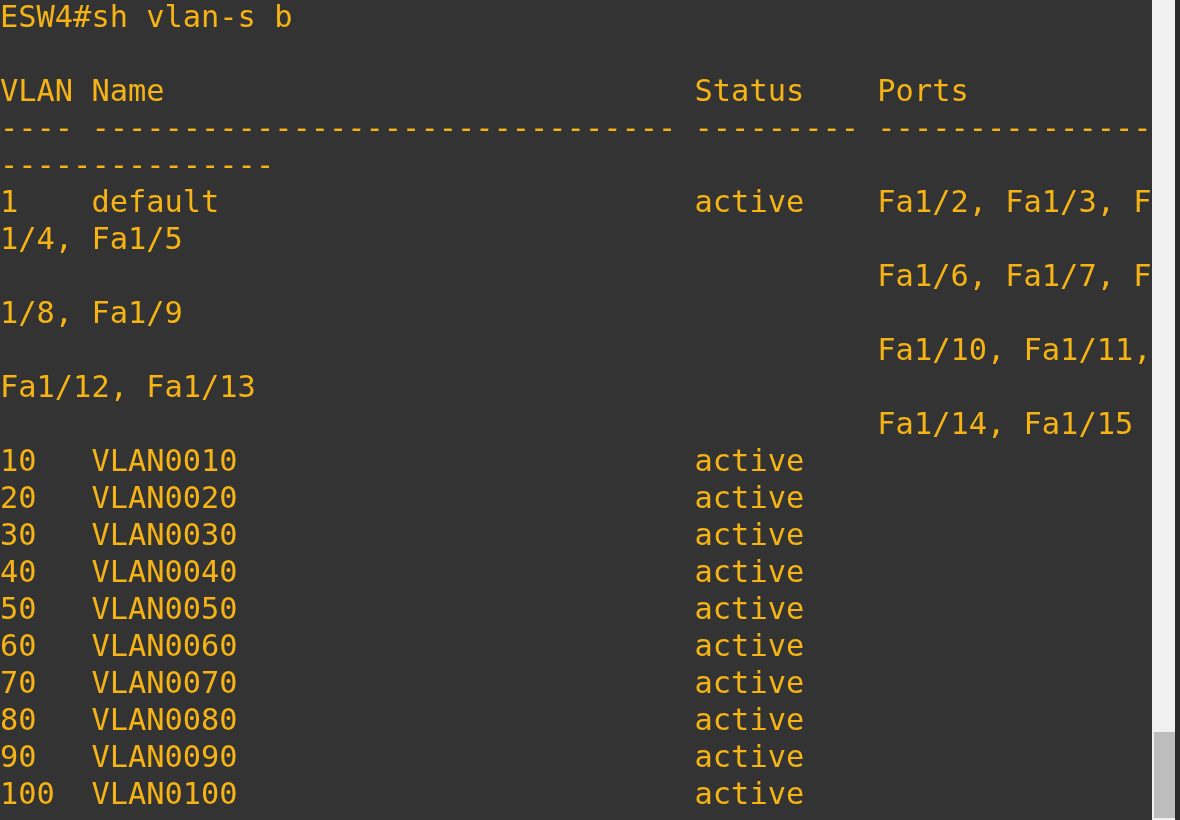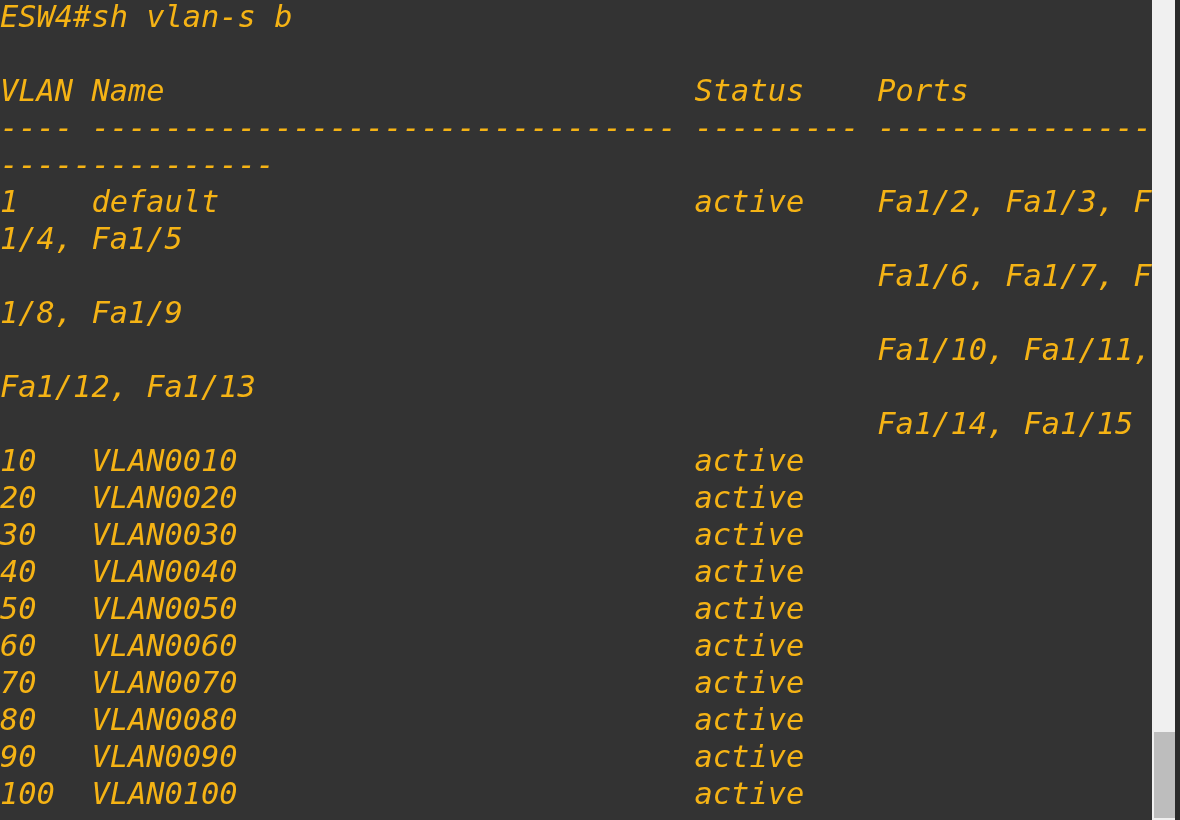--- a/index.html
+++ b/index.html
@@ -13,21 +13,20 @@
     overflow: hidden;
     font-family: "DejaVu Sans Mono", "Liberation Mono", monospace;
   }
 
   #app {
     position: relative;
     width: 1180px;
     height: 820px;
     display: flex;
     background: #f0f0f0;
-    font-style: italic;
   }
 
   
   #terminal {
     position: relative;
     width: 1152px;
     height: 820px;
     background: #333333;
     overflow: hidden;
   }

